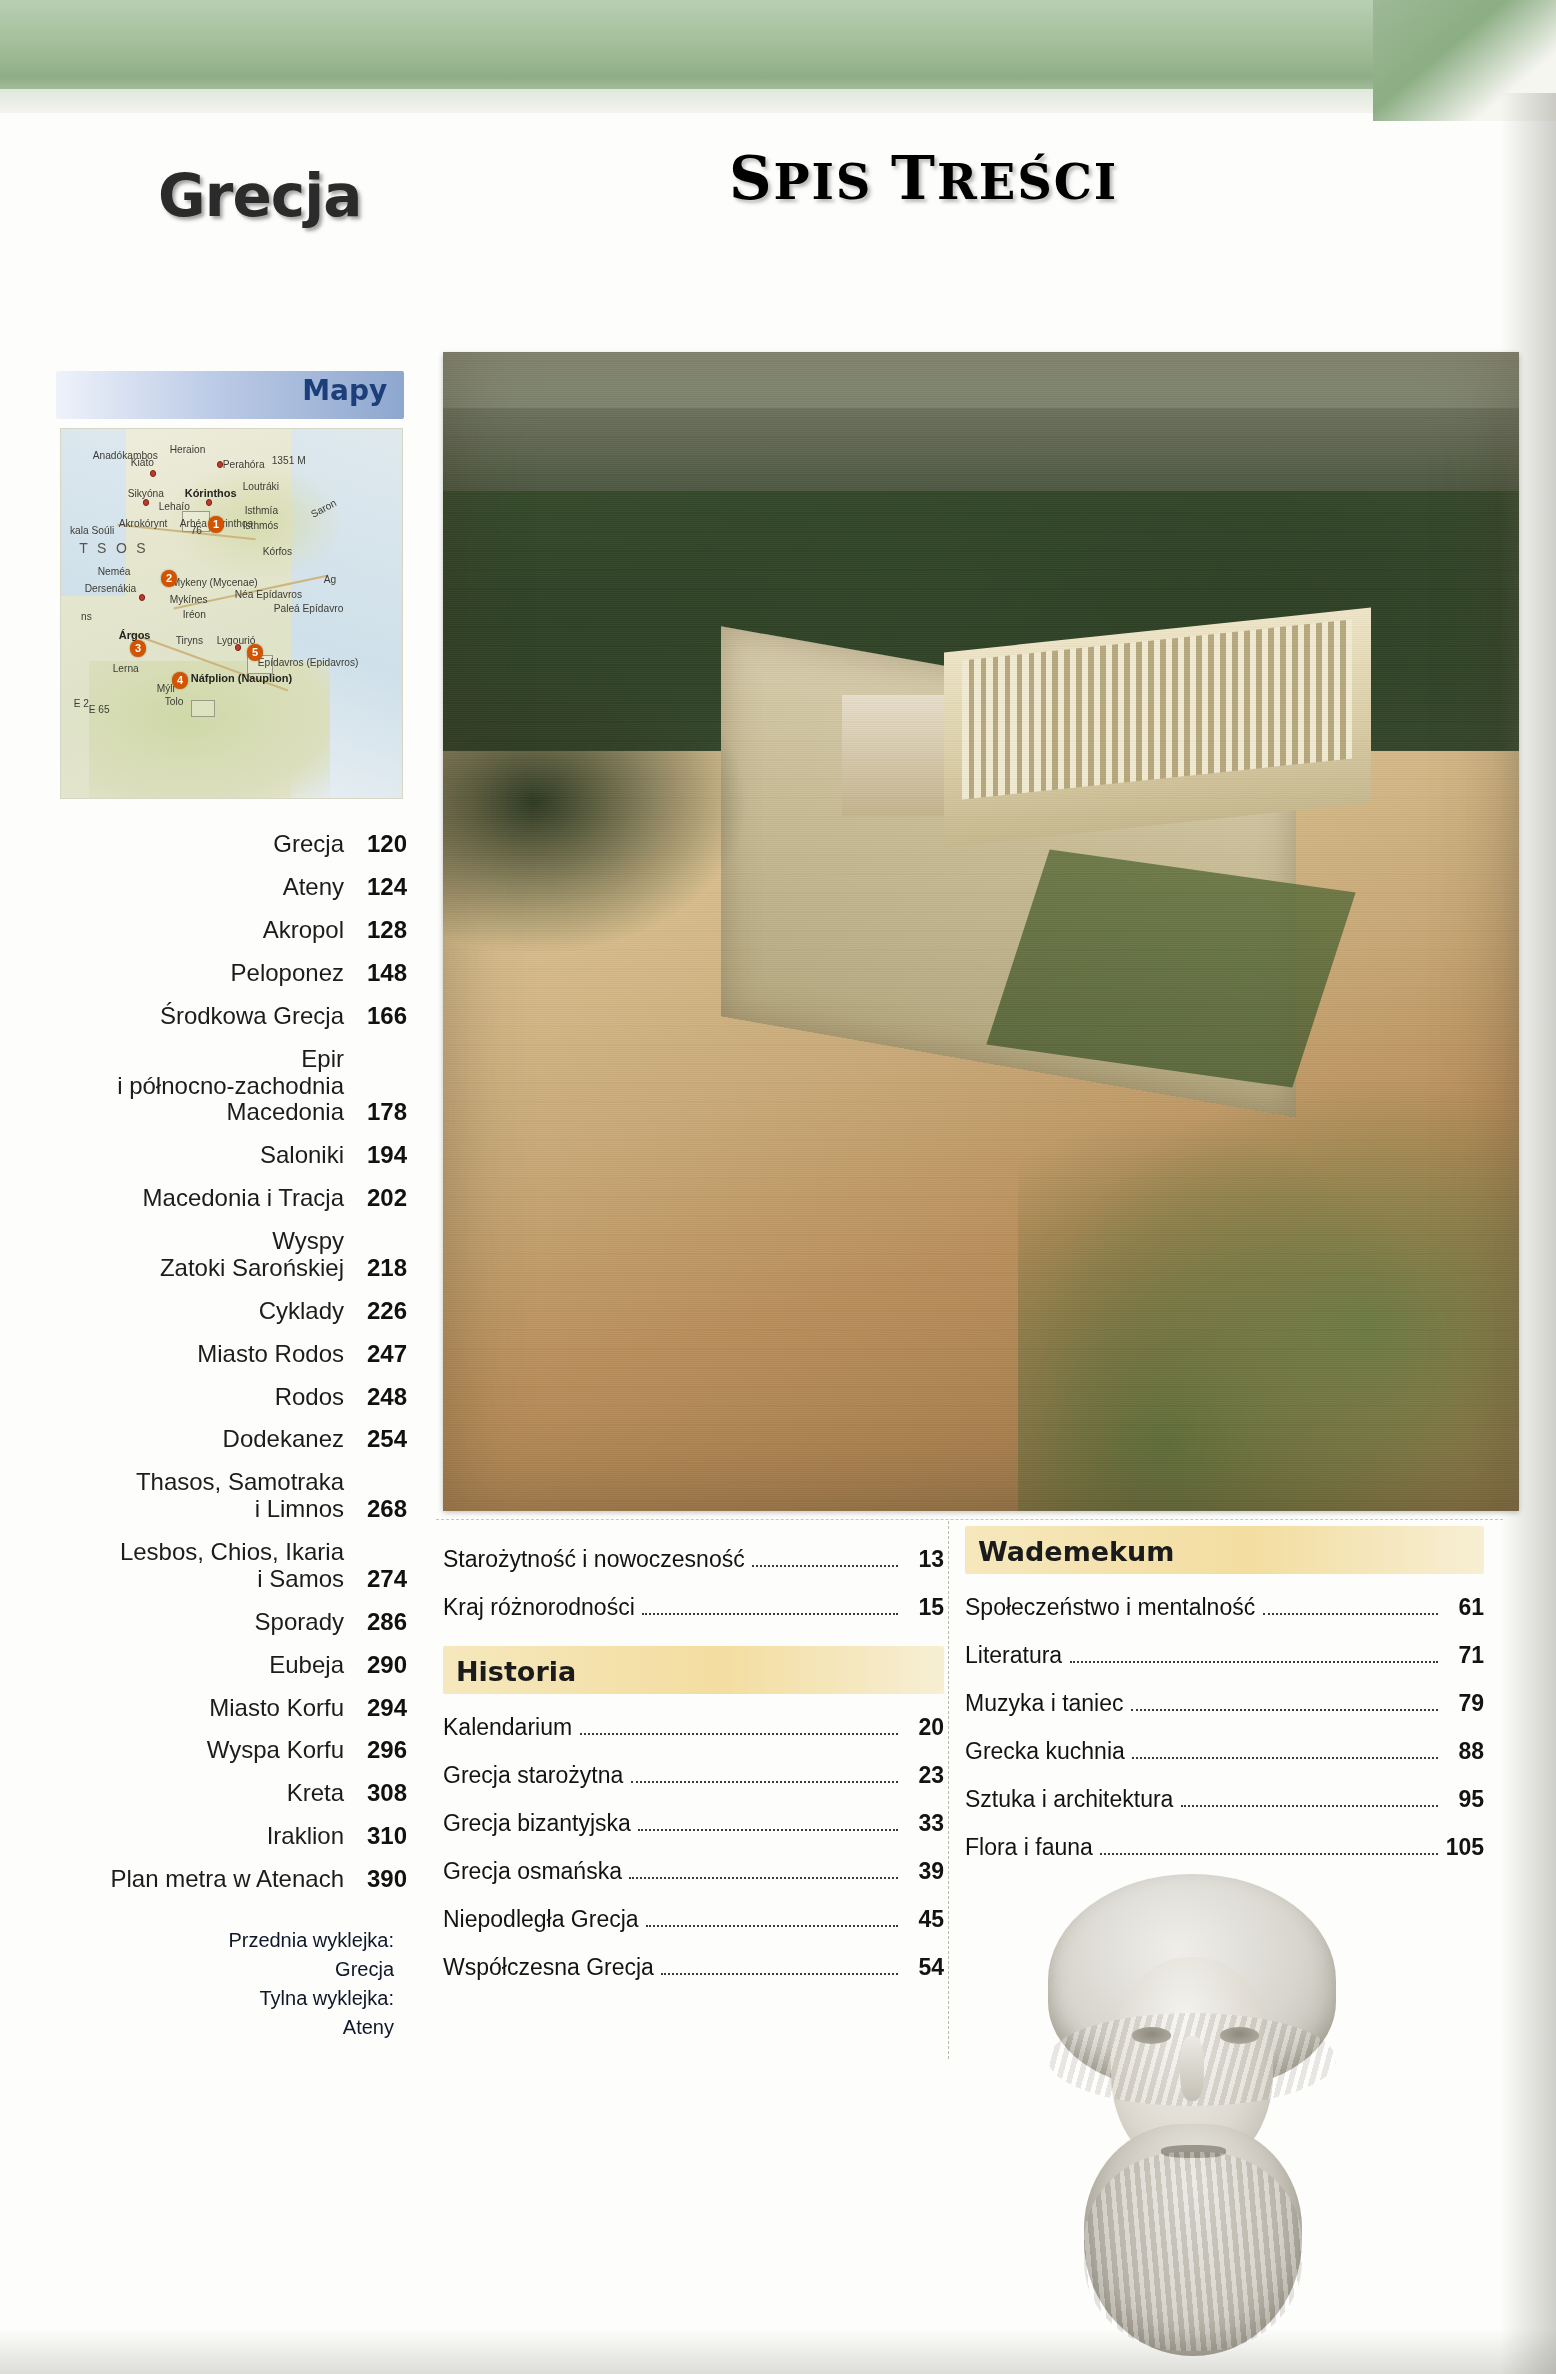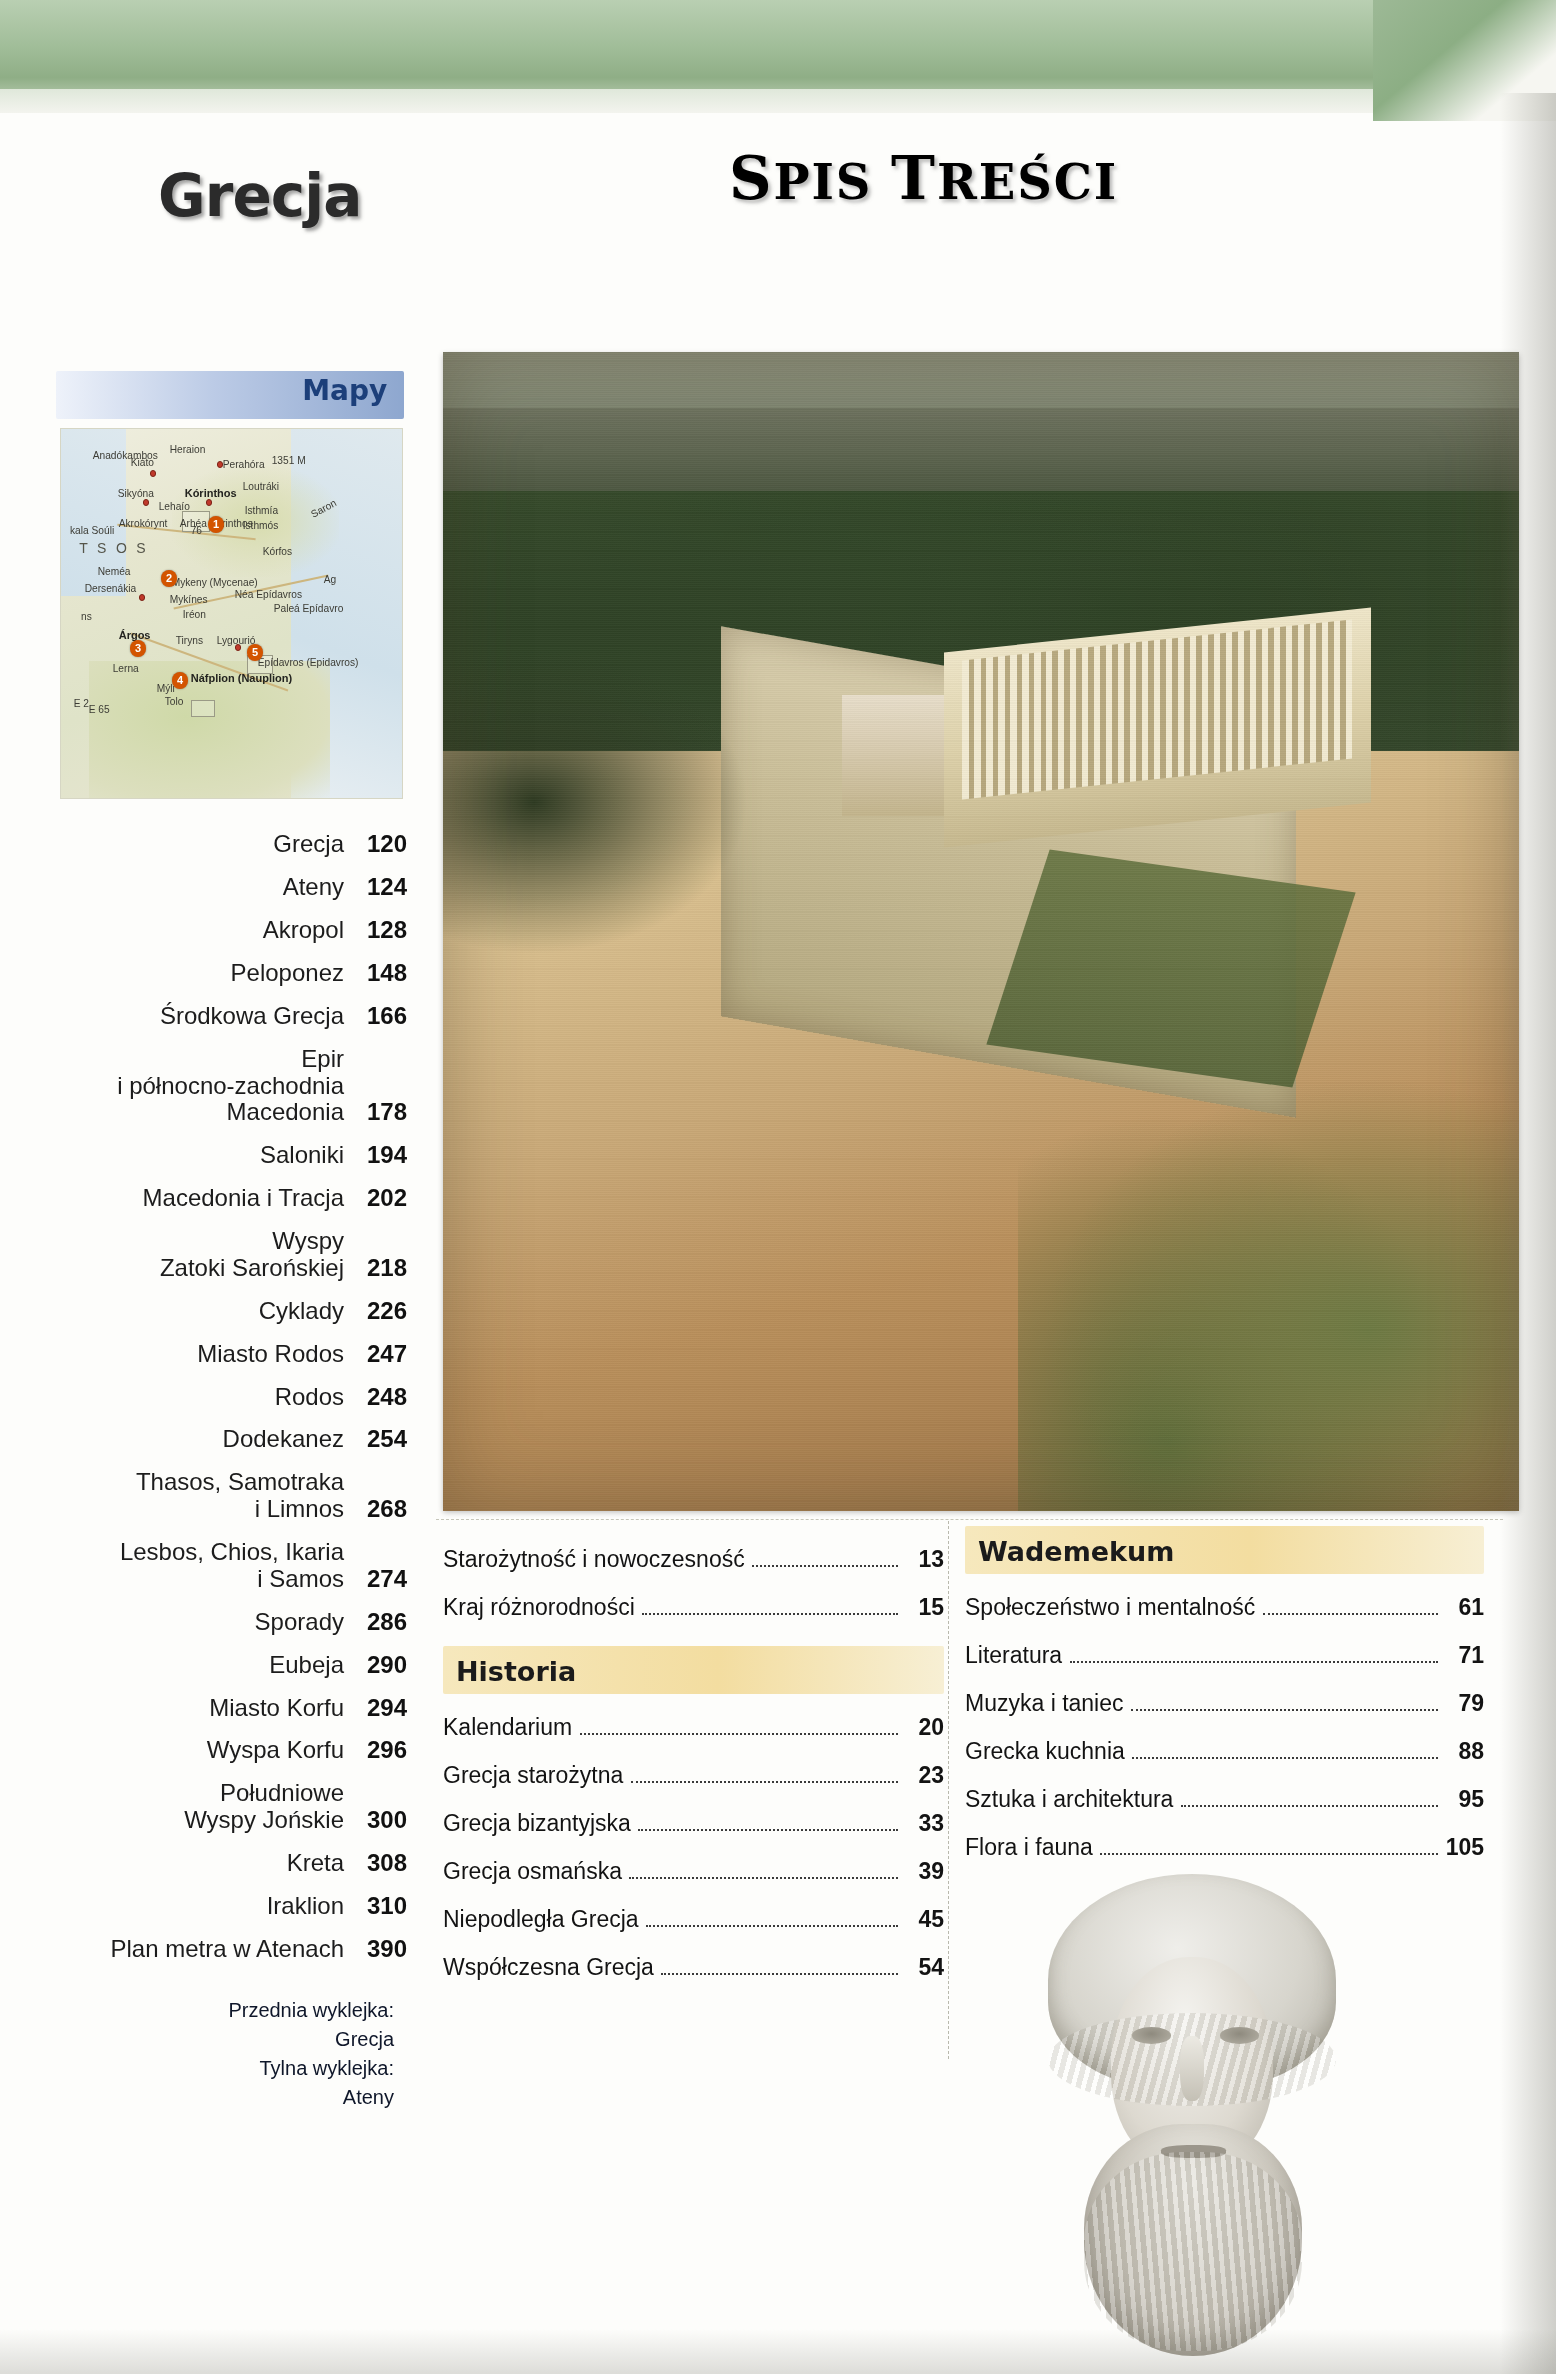--- a/index.html
+++ b/index.html
@@ -459,21 +459,21 @@
       <div class="map-box" style="left:121px; top:82px; width:28px; height:20.4px;"></div>
       <div class="map-box" style="left:186px; top:226px; width:26px; height:18.6px;"></div>
       <div class="map-box" style="left:130px; top:271px; width:24px; height:16.7px;"></div>
 
       <div class="map-label" style="left:70px; top:28px;">Kiáto</div>
       <div class="map-label" style="left:109px; top:15px;">Heraion</div>
       <div class="map-label" style="left:162px; top:30px;">Perahóra</div>
       <div class="map-label" style="left:211px; top:26px;">1351 M</div>
       <div class="map-label" style="left:182px; top:52px;">Loutráki</div>
       <div class="map-label" style="left:184px; top:76px;">Isthmía</div>
-      <div class="map-label" style="left:57px; top:59px;text-align:right;">Sikyóna</div>
+      <div class="map-label" style="left:67px; top:59px;text-align:right;">Sikyóna</div>
       <div class="map-label" style="left:98px; top:72px;">Lehaío</div>
       <div class="map-label city" style="left:124px; top:58px;">Kórinthos</div>
       <div class="map-label" style="left:182px; top:91px;">Isthmós</div>
       <div class="map-label" style="left:58px; top:89px;">Akrokórynt</div>
       <div class="map-label" style="left:119px; top:89px;">Arhéa Kórinthos</div>
       <div class="map-label" style="left:130px; top:96px;">76</div>
       <div class="map-label" style="left:249px; top:74px; transform:rotate(-28deg);">Saron</div>
       <div class="map-label" style="left:202px; top:117px;">Kórfos</div>
       <div class="map-label" style="left:28px; top:137px;padding-left:9px;">Neméa</div>
       <div class="map-label" style="left:24px; top:154px;">Dersenákia</div>
@@ -588,25 +588,20 @@
         </div>
       <div class="tl-row">
           <div class="tl-name">Miasto Korfu</div>
           <div class="tl-page">294</div>
         </div>
       <div class="tl-row">
           <div class="tl-name">Wyspa Korfu</div>
           <div class="tl-page">296</div>
         </div>
       <div class="tl-row">
-          <div class="tl-name">Południowe
-Wyspy Jońskie</div>
-          <div class="tl-page">300</div>
-        </div>
-      <div class="tl-row">
           <div class="tl-name">Kreta</div>
           <div class="tl-page">308</div>
         </div>
       <div class="tl-row">
           <div class="tl-name">Iraklion</div>
           <div class="tl-page">310</div>
         </div>
       <div class="tl-row">
           <div class="tl-name">Plan metra w Atenach</div>
           <div class="tl-page">390</div>

